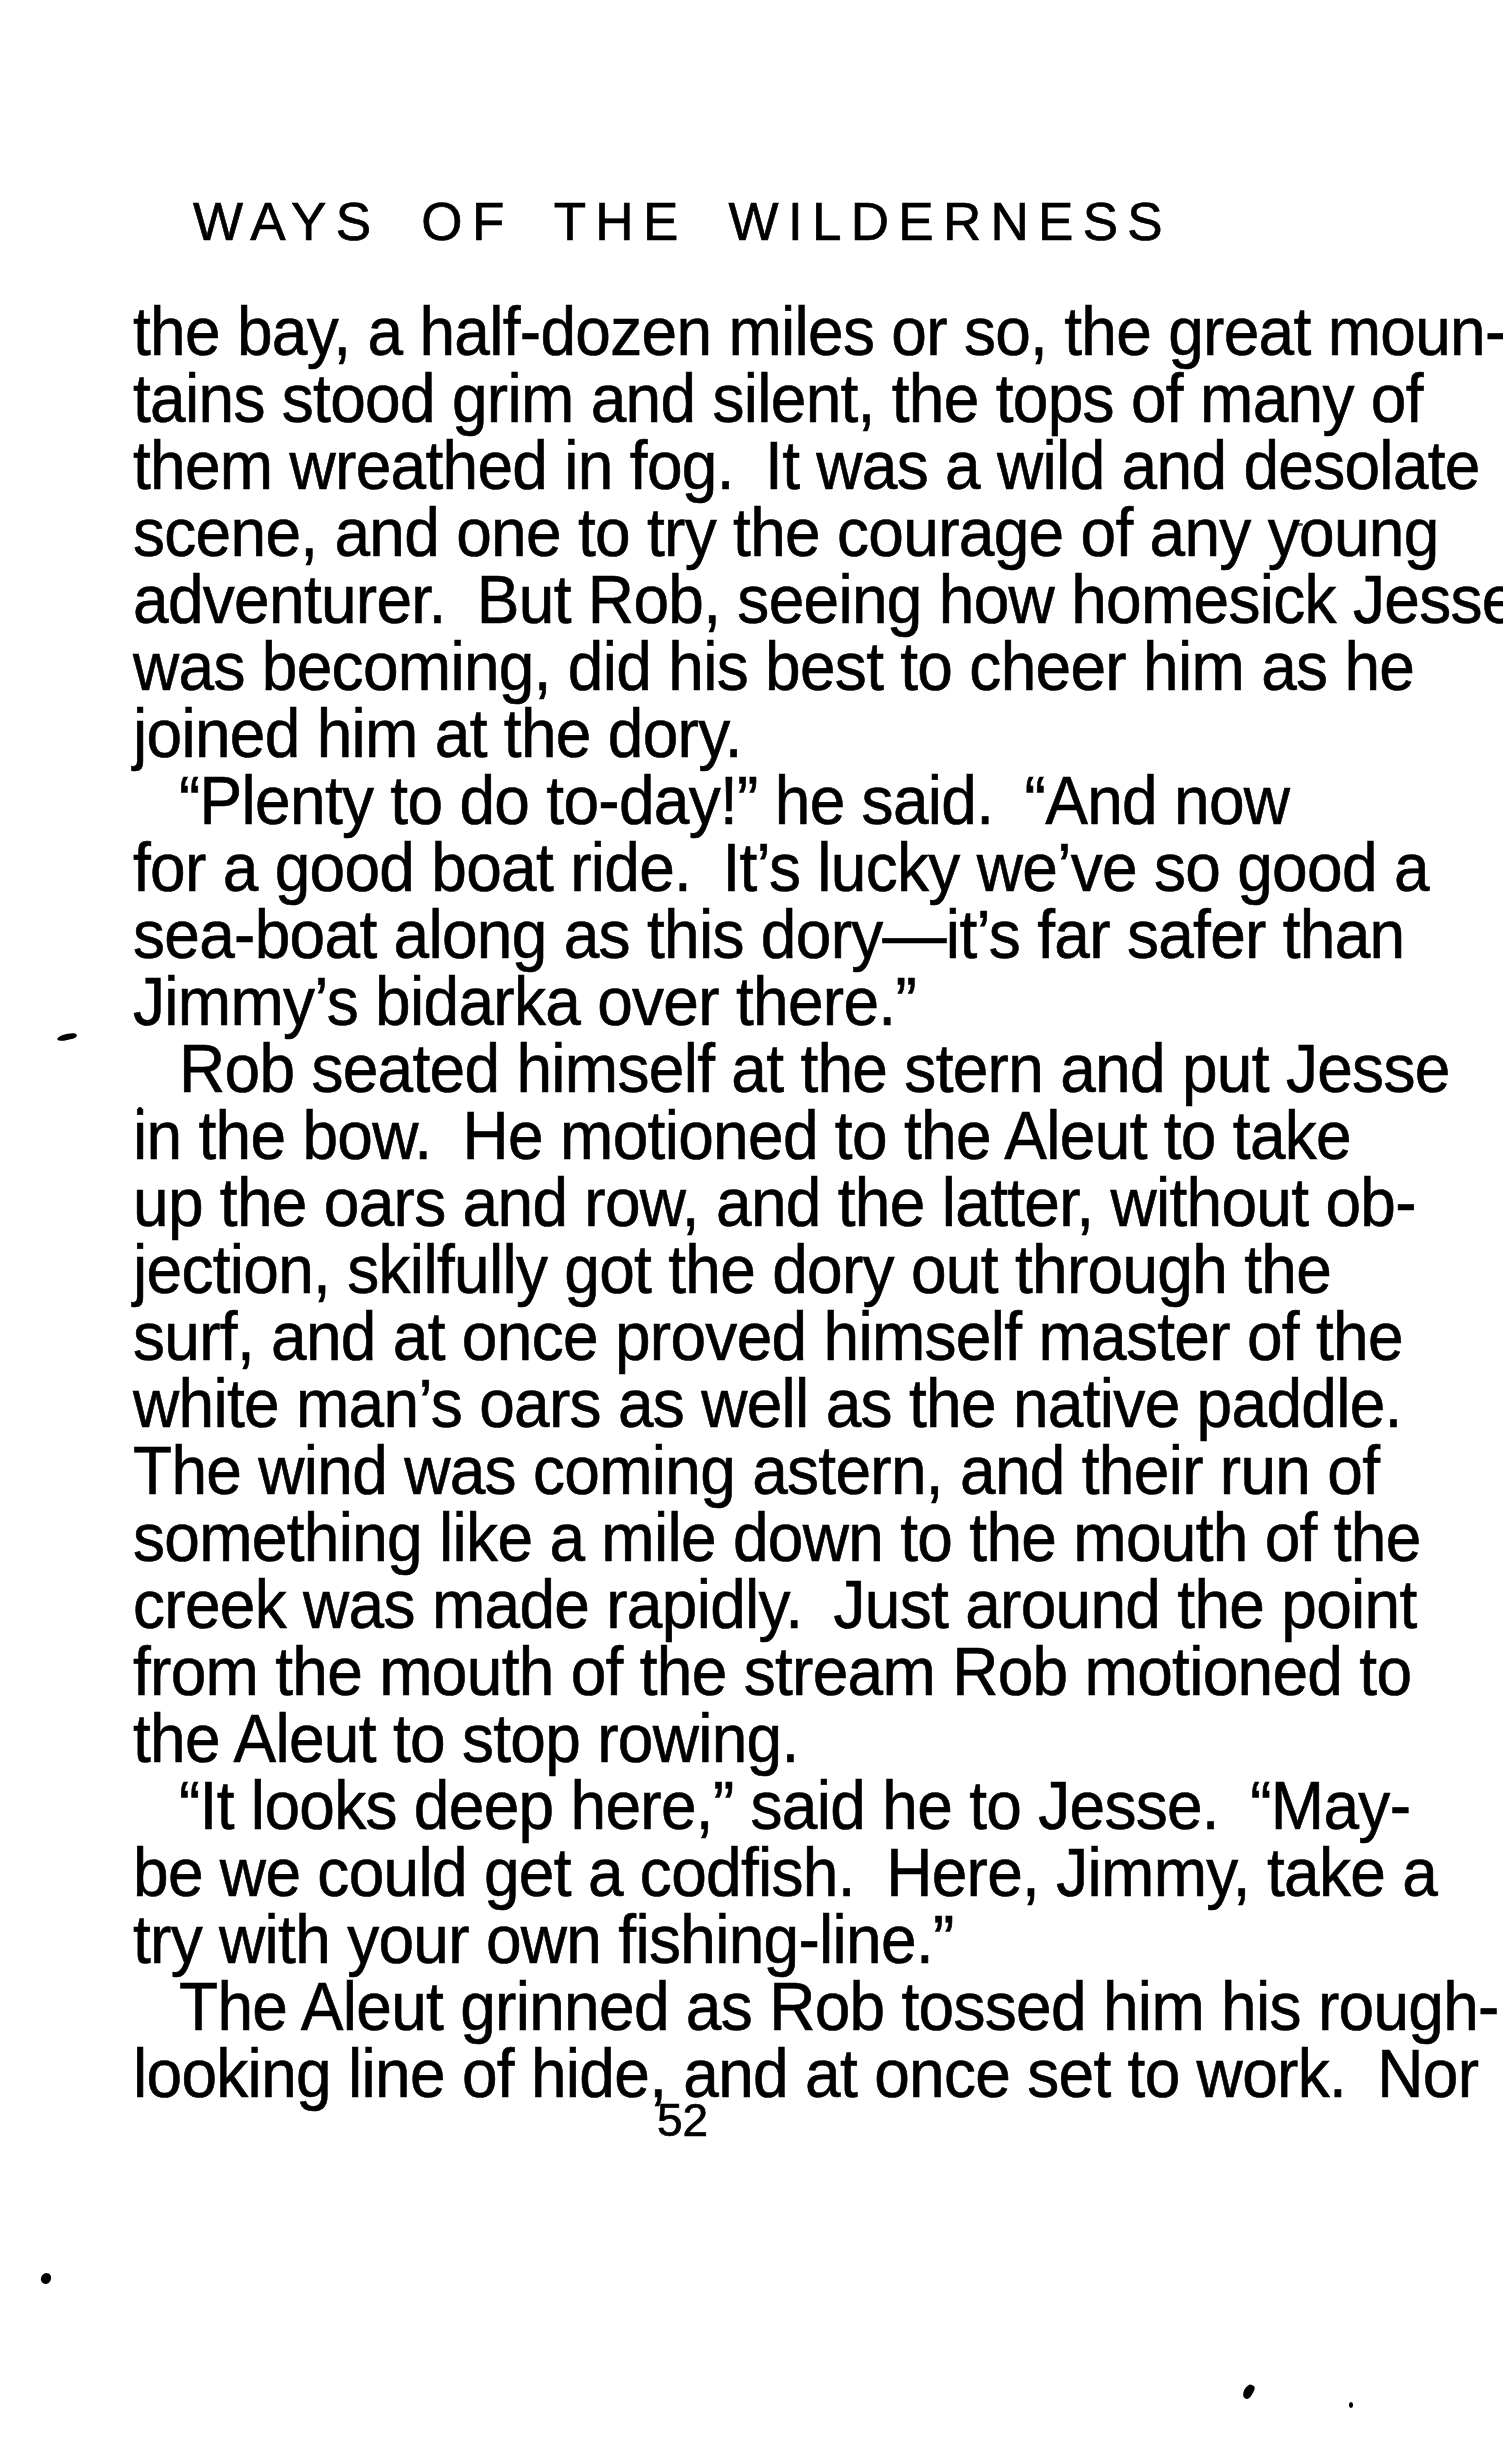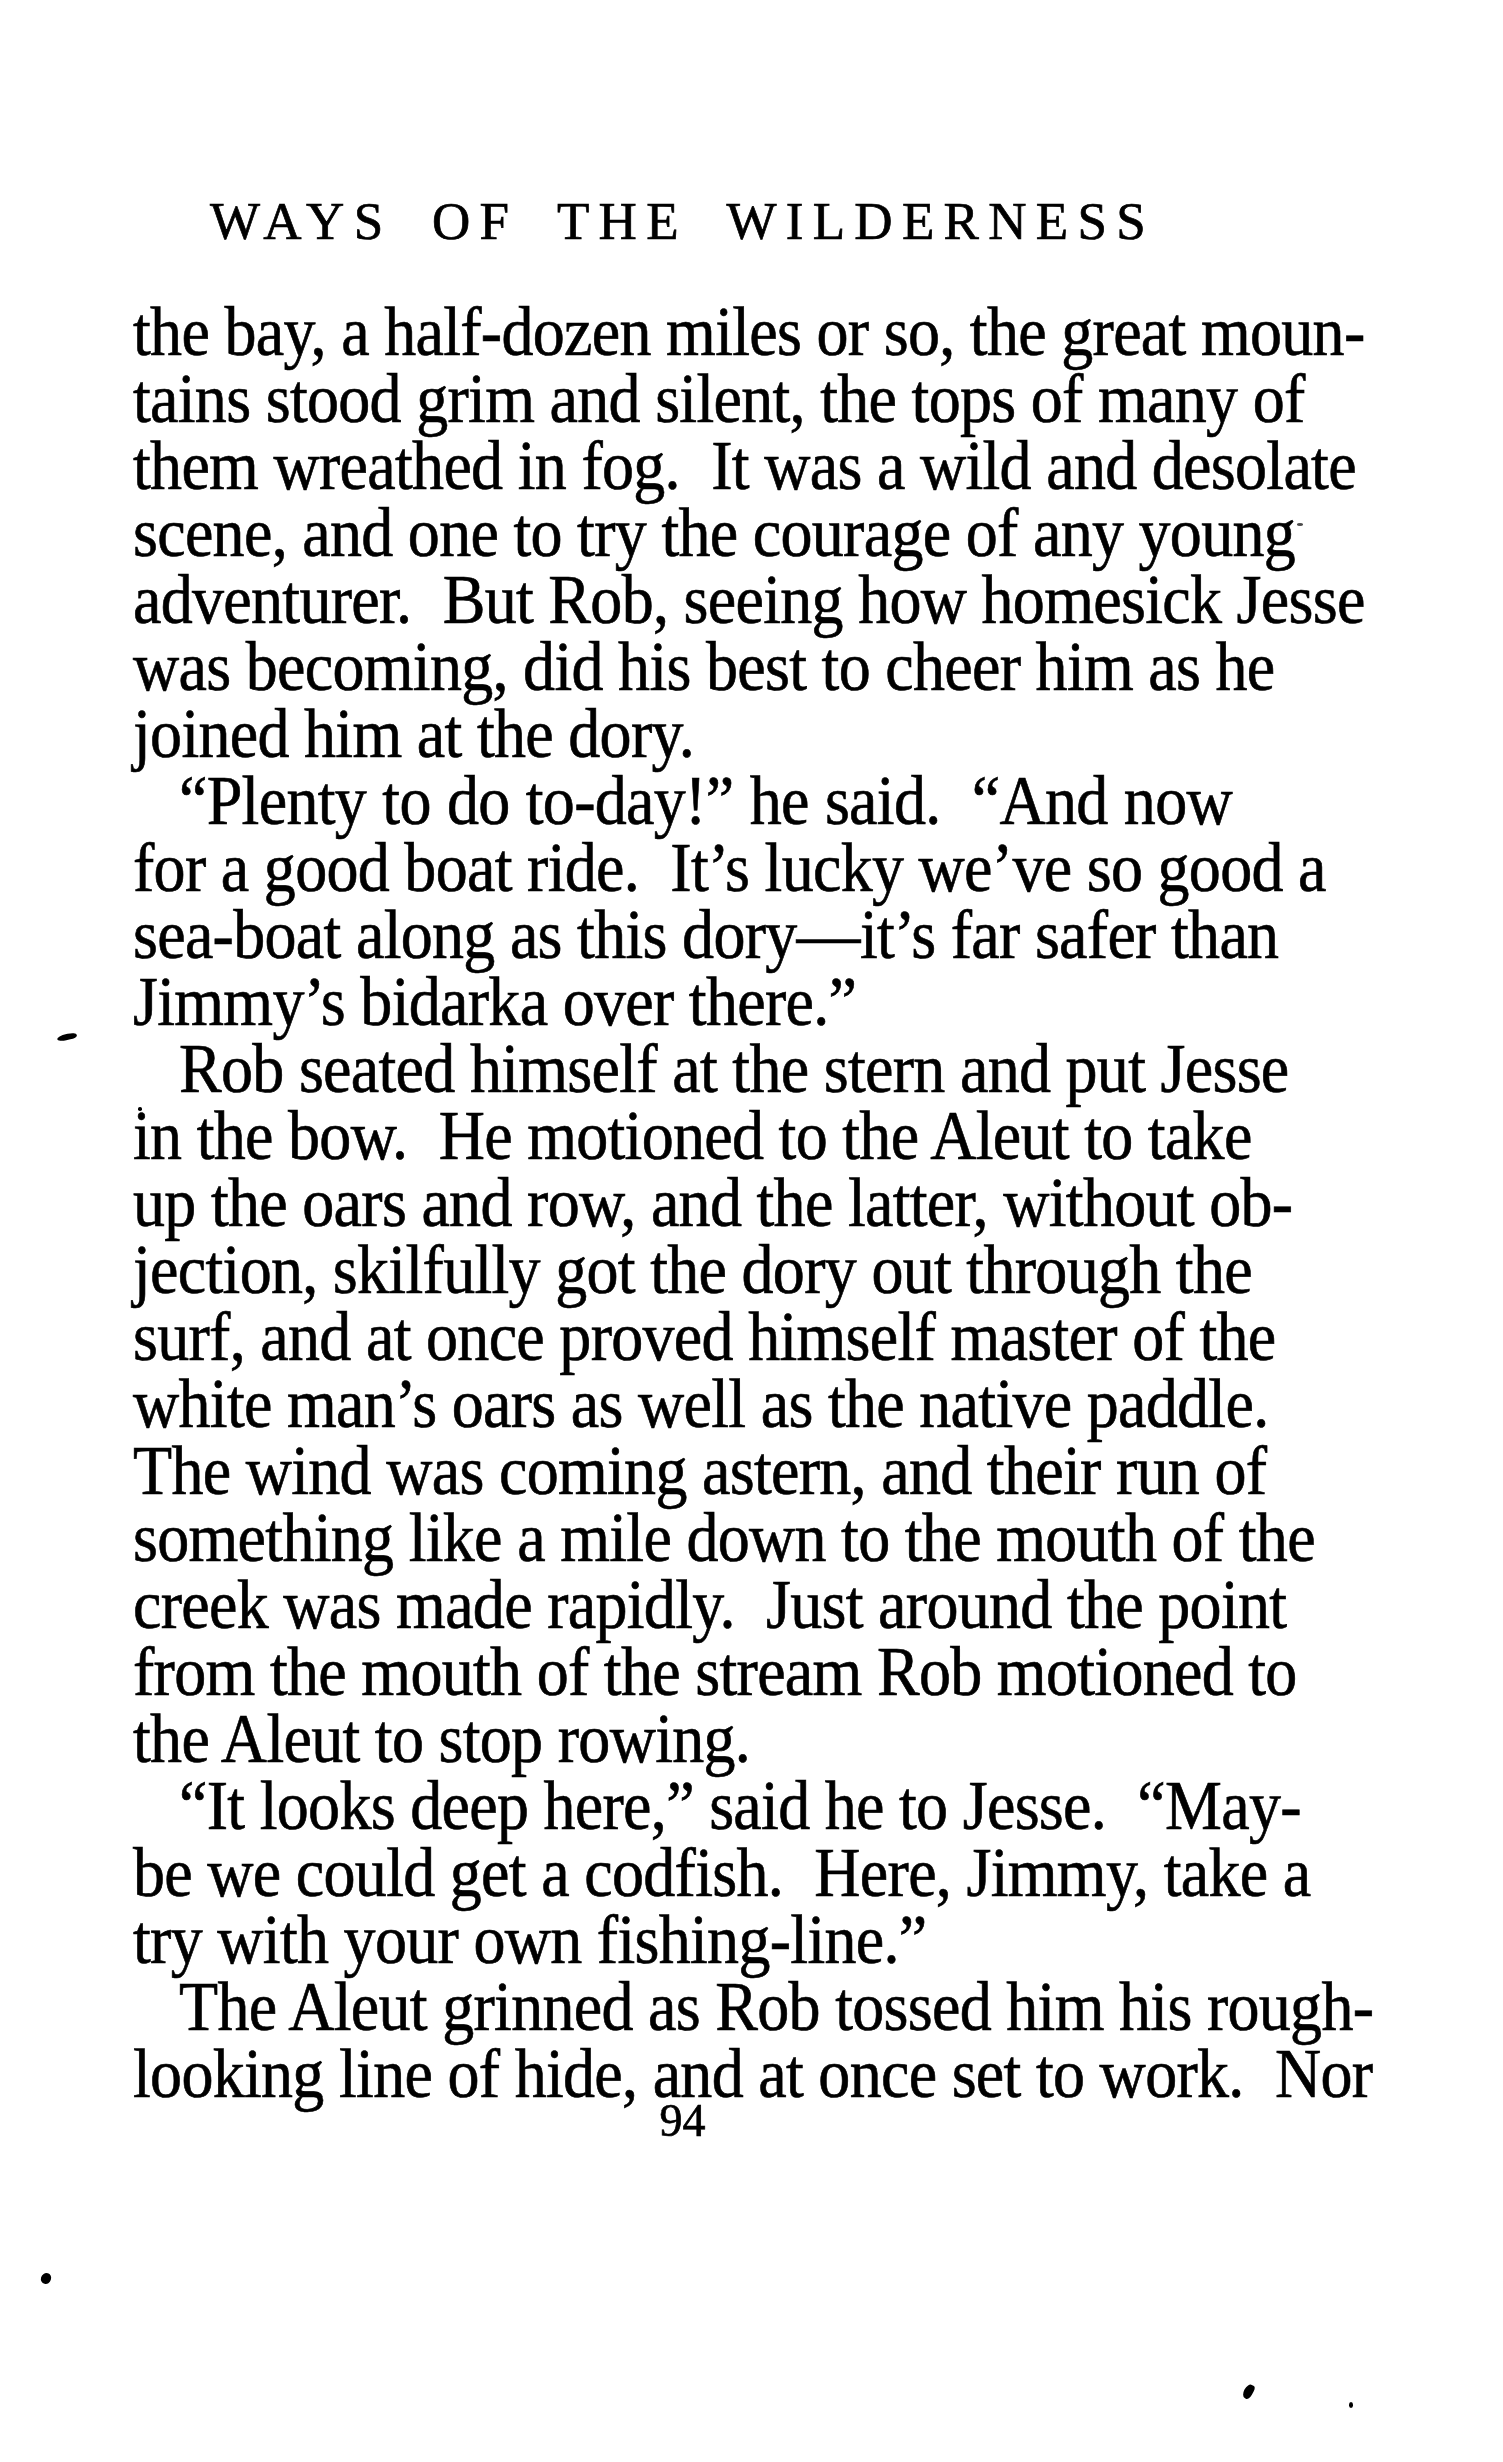--- a/index.html
+++ b/index.html
@@ -3,21 +3,21 @@
 <meta charset="utf-8">
 <title></title>
 <style>
   html, body { margin: 0; padding: 0; background: #ffffff; }
   #canvas {
     position: relative;
     width: 1504px;
     height: 2462px;
     background: #ffffff;
     overflow: hidden;
-    font-family: Liberation Serif, serif;
+    font-family: Liberation Sans, sans-serif;
     color: #000000;
   }
   .page-header {
     position: absolute;
     top: 193px;
     left: 133px;
     width: 1099px;
     text-align: center;
     font-size: 53px;
     line-height: 57px;
@@ -93,21 +93,21 @@
       <div class="line">creek was made rapidly. Just around the point</div>
       <div class="line">from the mouth of the stream Rob motioned to</div>
       <div class="line last">the Aleut to stop rowing.</div>
       <div class="line indent">“It looks deep here,” said he to Jesse. “May-</div>
       <div class="line">be we could get a codfish. Here, Jimmy, take a</div>
       <div class="line last">try with your own fishing-line.”</div>
       <div class="line indent">The Aleut grinned as Rob tossed him his rough-</div>
       <div class="line">looking line of hide, and at once set to work. Nor</div>
     </div>
 
-  <div class="page-number">94</div>
+  <div class="page-number">52</div>
 
   <div class="artifact a-tilde"></div>
   <div class="artifact a-dot-sm1"></div>
   <div class="artifact a-dash"></div>
   <div class="artifact a-dot-lg"></div>
   <div class="artifact a-comma"></div>
   <div class="artifact a-dot-sm2"></div>
 </div>
 
 

